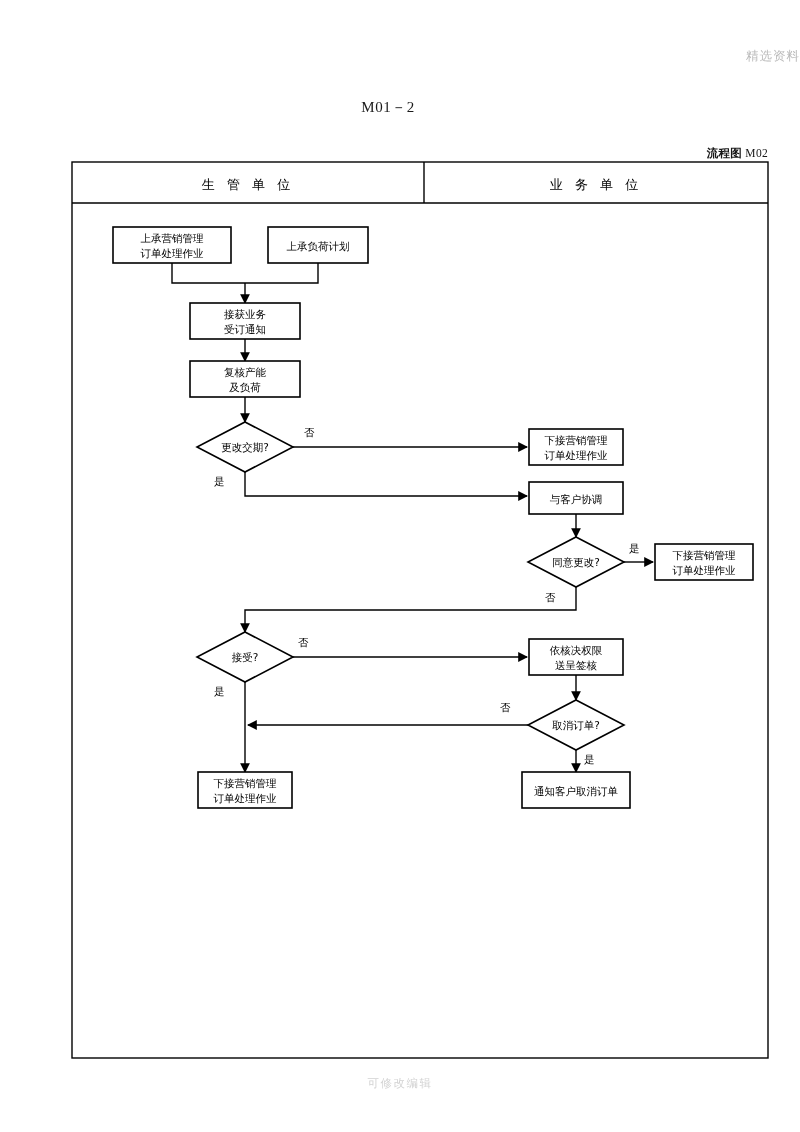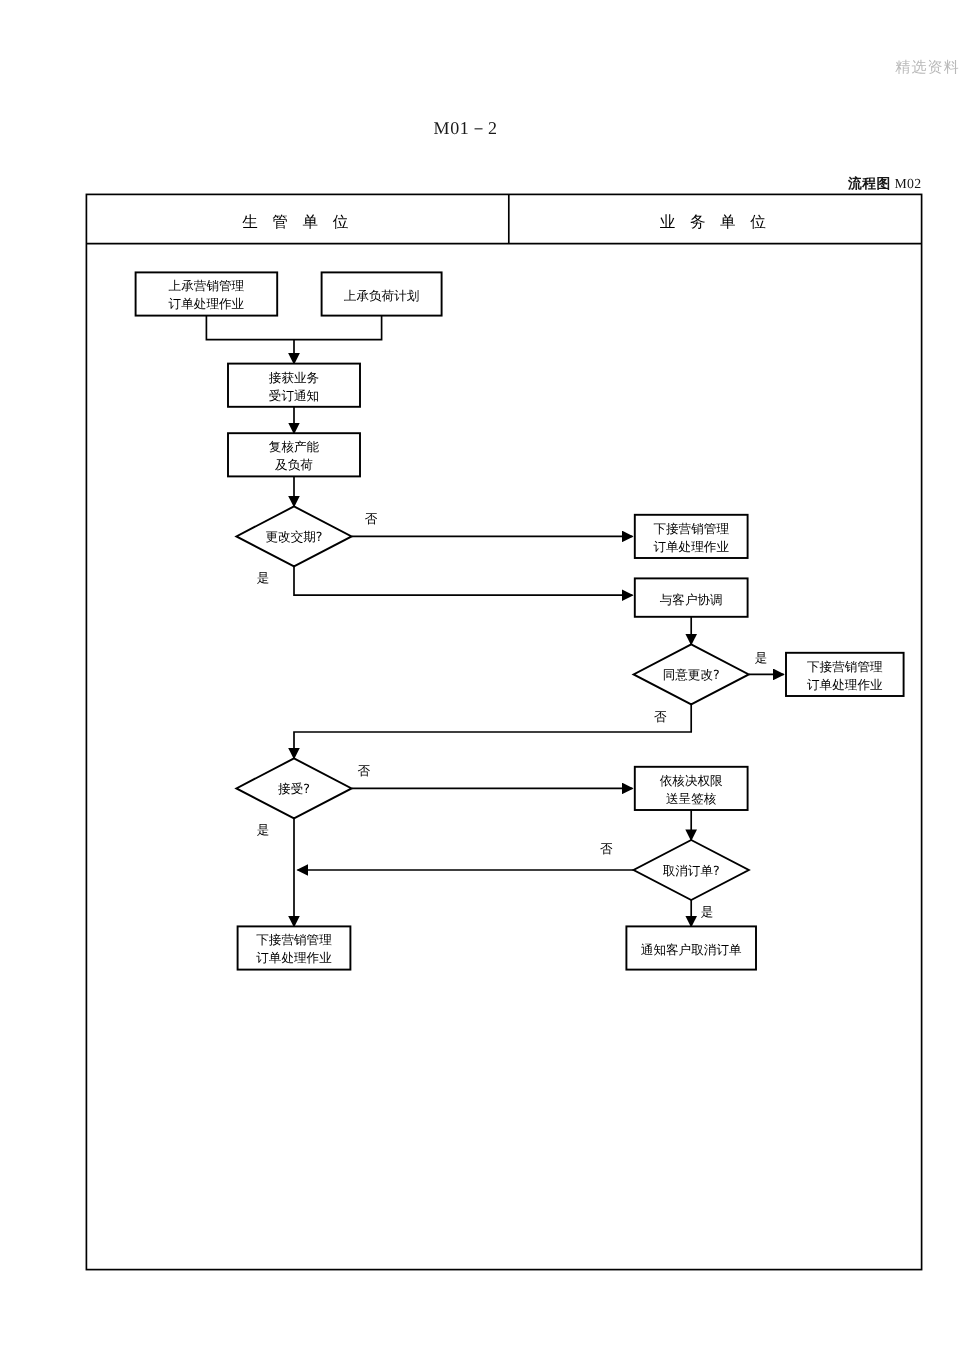--- a/index.html
+++ b/index.html
@@ -237,13 +237,14 @@
       <text class="node-label" x="245" y="787" text-anchor="middle">下接营销管理</text>
       <text class="node-label" x="245" y="802" text-anchor="middle">订单处理作业</text>
     </g>
 
     <g>
       <rect class="shape" x="522" y="772" width="108" height="36"></rect>
       <text class="node-label" x="576" y="795" text-anchor="middle">通知客户取消订单</text>
     </g>
   </svg>
 
+  <div class="watermark-bottom">可修改编辑</div>
 </div>
 
 </body></html>

